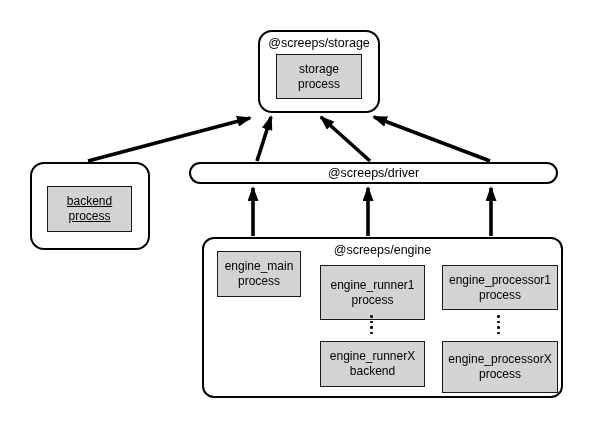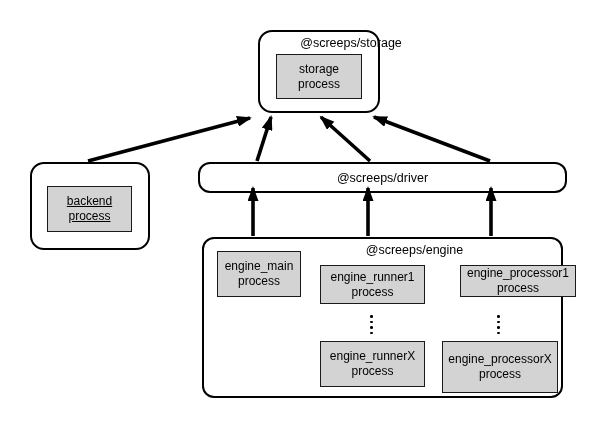--- a/index.html
+++ b/index.html
@@ -28,21 +28,20 @@
   .pill { border-radius: 12px; }
   .box-title {
     position: absolute;
     top: 4px;
     left: 0;
     width: 100%;
     text-align: center;
     font-size: 12.5px;
     color: #000000;
     letter-spacing: 0px;
-    padding-left: 32px;
   }
   .proc {
     position: absolute;
     background: #d3d3d3;
     border: 1px solid #1a1a1a;
     box-sizing: border-box;
     display: flex;
     align-items: center;
     justify-content: center;
     text-align: center;
@@ -93,52 +92,52 @@
     <div class="box-title">@screeps/storage</div>
     <div class="proc" style="left:16px; top:22px; width:86px; height:45px;">storage
 process</div>
   </div>
 
   <div class="container-box round14" style="left:30px; top:162px; width:120px; height:88px;">
     <div class="proc" style="left:15px; top:22px; width:85px; height:46px;text-decoration:underline;">backend
 process</div>
   </div>
 
-  <div class="container-box pill" style="left:198px; top:162px; width:369px; height:31px;">
+  <div class="container-box pill" style="left:189px; top:162px; width:369px; height:22px;">
     <div class="driver-label">@screeps/driver</div>
   </div>
 
   <div class="container-box round16" style="left:202px; top:237px; width:361px; height:161px;">
     <div class="box-title">@screeps/engine</div>
 
     <div class="proc" style="left:13px; top:12px; width:84px; height:46px;">engine_main
 process</div>
 
-    <div class="proc" style="left:116px; top:26px; width:105px; height:39px;">engine_runner1
+    <div class="proc" style="left:116px; top:26px; width:105px; height:55px;">engine_runner1
 process</div>
 
-    <div class="proc" style="left:238px; top:26px; width:116px; height:32px;margin-left:18px;">engine_processor1
+    <div class="proc" style="left:238px; top:26px; width:116px; height:45px;">engine_processor1
 process</div>
 
     <div class="vdots" style="left:166px; top:76px;">
       <span></span>
         <span></span>
         <span></span>
         <span></span>
     </div>
 
     <div class="vdots" style="left:293px; top:76px;">
       <span></span>
         <span></span>
         <span></span>
         <span></span>
     </div>
 
     <div class="proc" style="left:116px; top:102px; width:105px; height:46px;">engine_runnerX
-process</div>
+backend</div>
 
     <div class="proc" style="left:238px; top:102px; width:116px; height:52px;">engine_processorX
 process</div>
   </div>
 
   <svg class="edges" viewBox="0 0 600 427">
     <defs>
       <marker id="ah" markerUnits="userSpaceOnUse" markerWidth="15" markerHeight="11" refX="13" refY="5.5" orient="auto">
         <polygon points="0,0 15,5.5 0,11" fill="#000000"></polygon>
       </marker>

